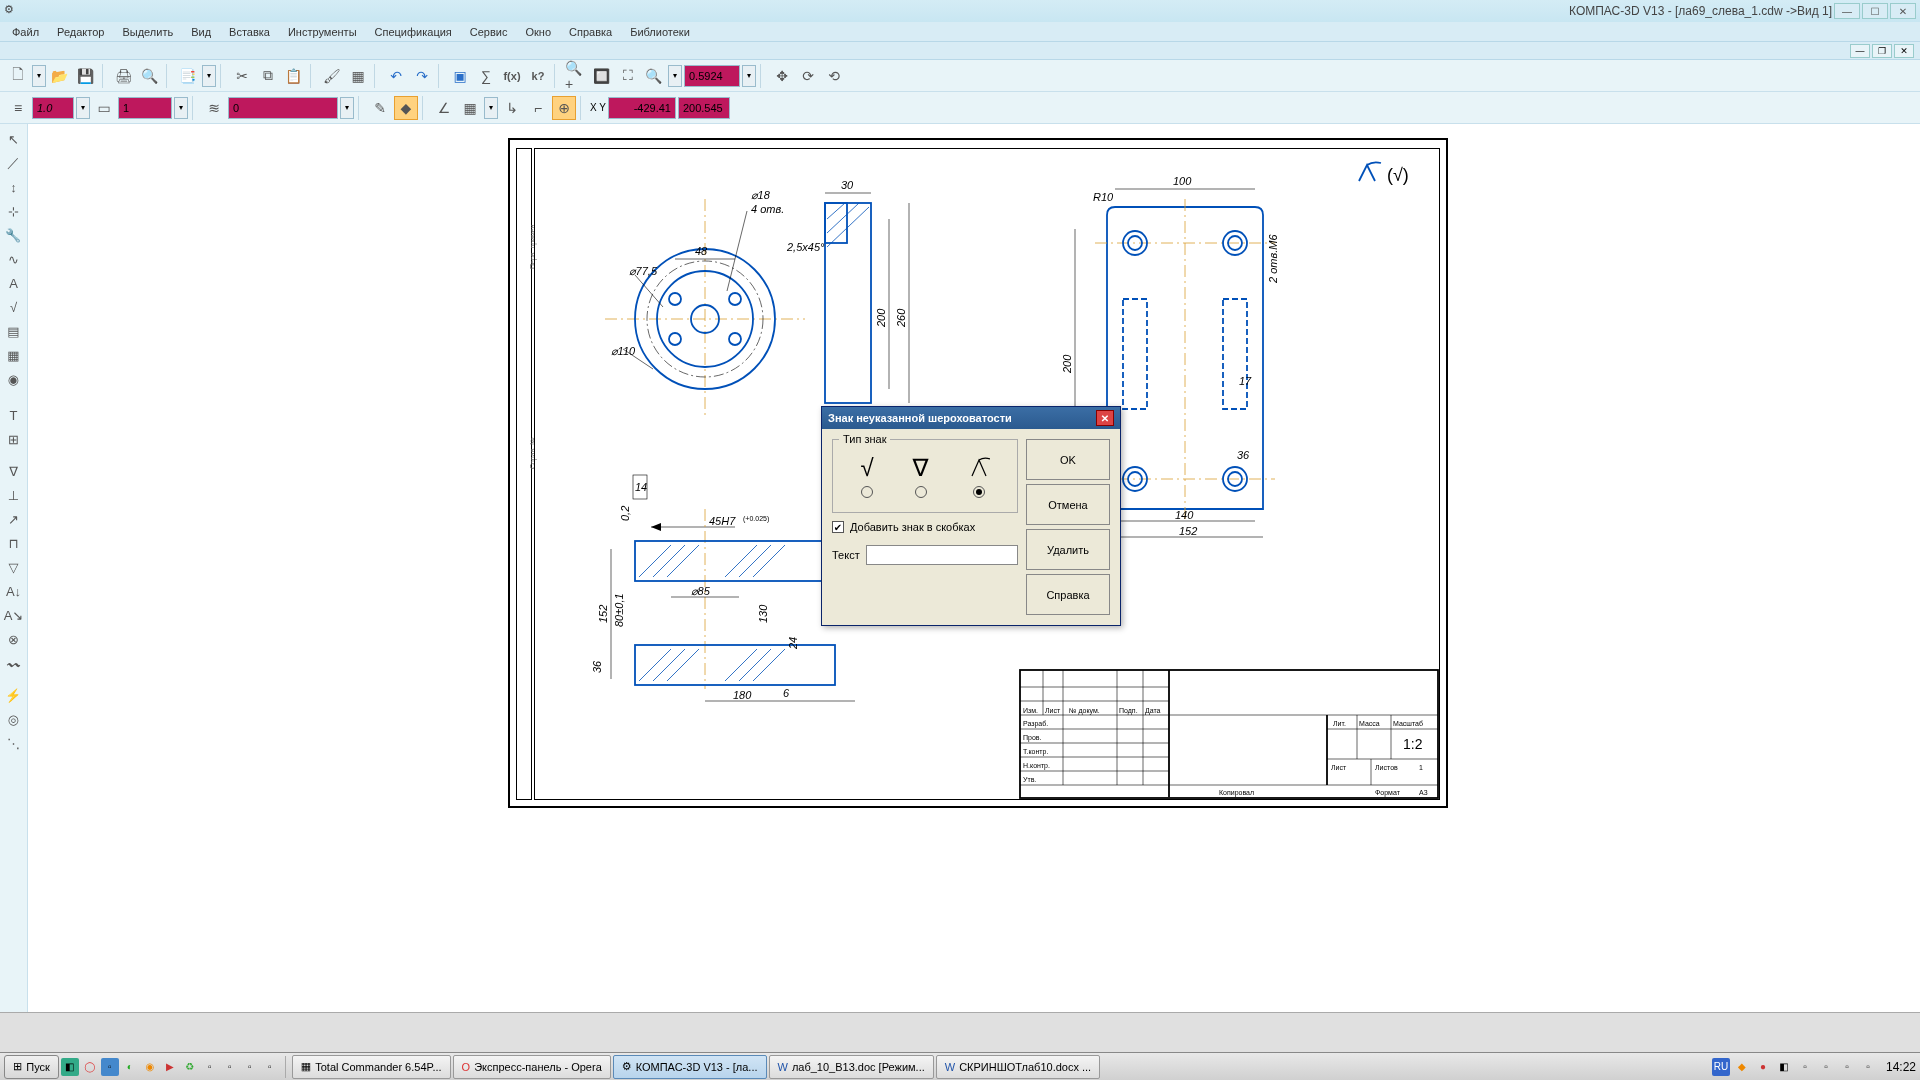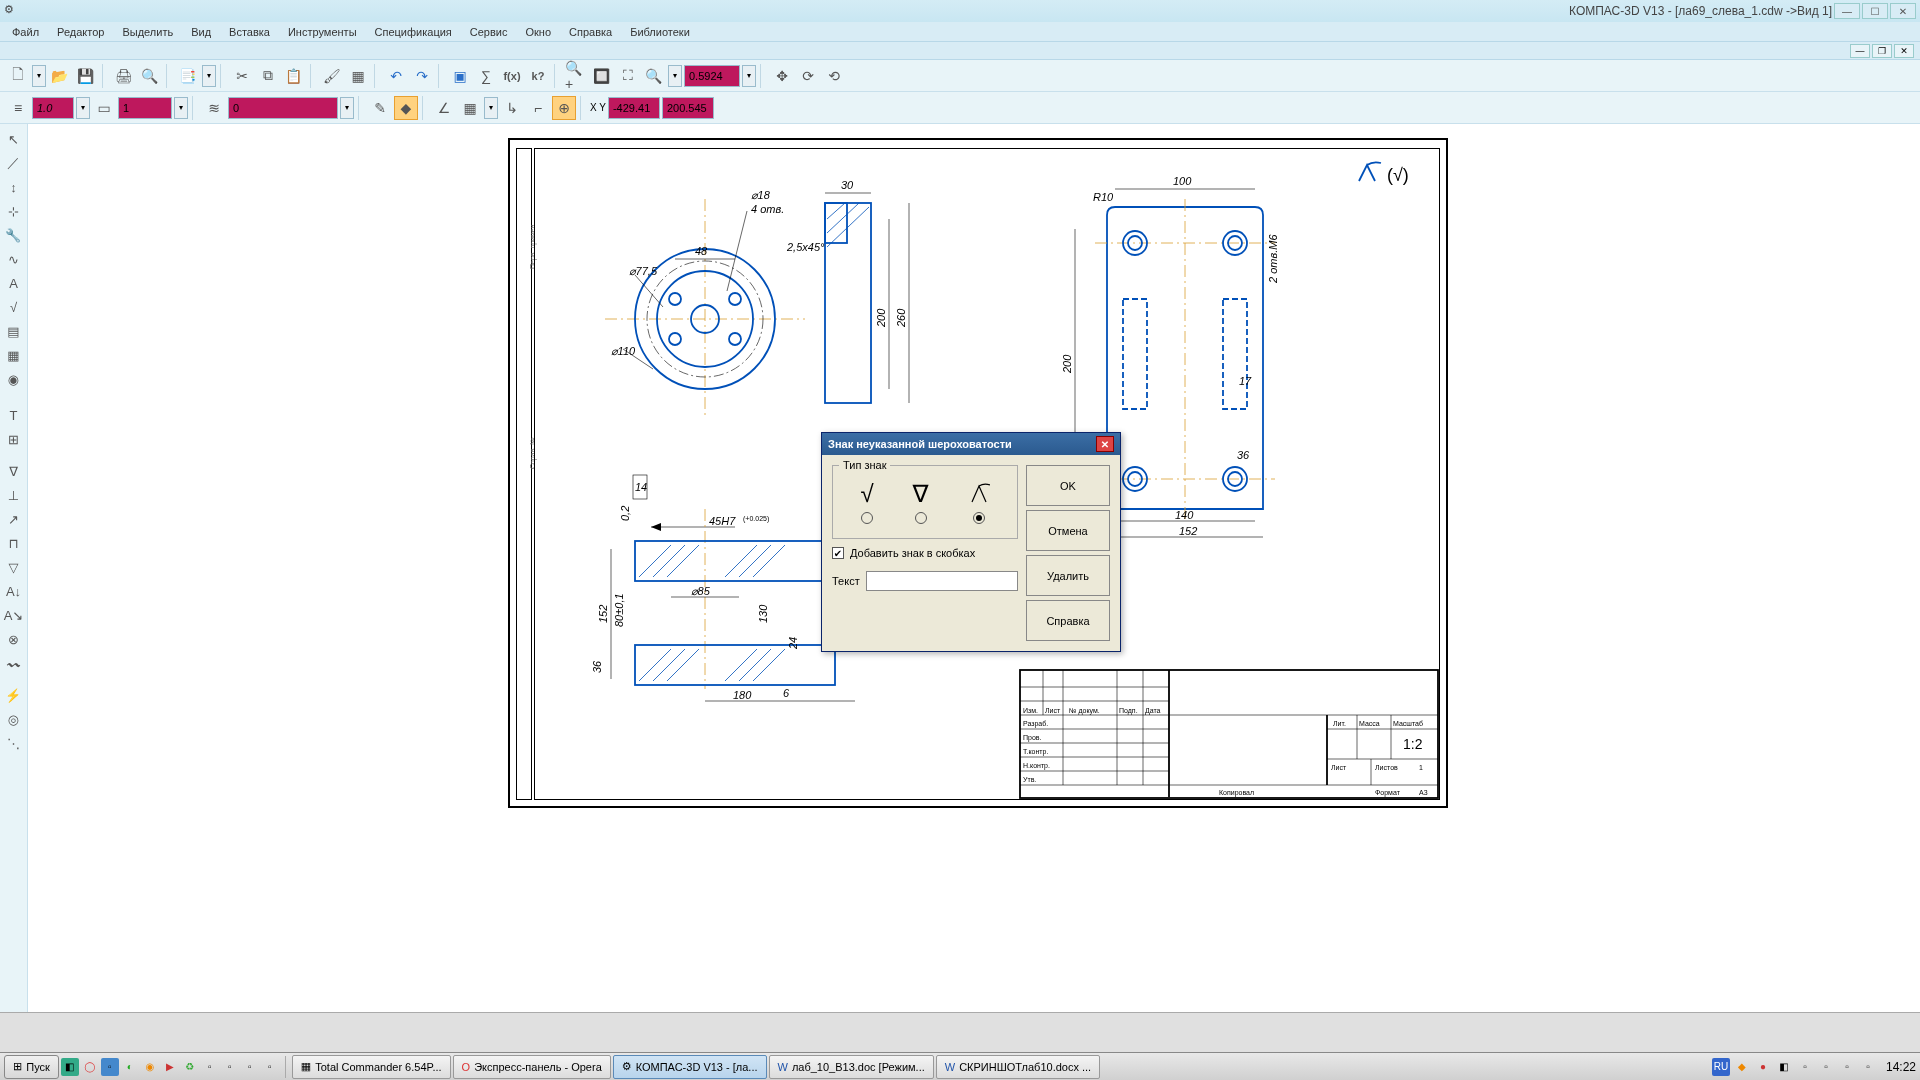--- a/index.html
+++ b/index.html
@@ -168,21 +168,21 @@
   <span class="tbtn active">◆</span>
   <span class="tsep"></span>
   <span class="tbtn">∠</span>
   <span class="tbtn">▦</span>
     <span class="tdrop">▾</span>
   <span class="tbtn">↳</span>
   <span class="tbtn">⌐</span>
   <span class="tbtn active">⊕</span>
   <span class="tsep"></span>
   <span style="font-size:10px">X Y</span>
-  <input class="tinput" style="width: 52px;" value="-429.41">
+  <input class="tinput" style="width: 68px; text-align: right;" value="-429.41">
   <input class="tinput" style="width: 52px;" value="200.545">
 </div>
 
 <div class="main">
   <div class="sidetools">
     <span class="tbtn">↖</span>
     <span class="tbtn">／</span>
     <span class="tbtn">↕</span>
     <span class="tbtn">⊹</span>
     <span class="tbtn">🔧</span>
@@ -370,21 +370,21 @@
           <text x="356" y="101" class="tiny">Листов</text>
           <text x="400" y="101" class="tiny">1</text>
           <text x="200" y="126" class="tiny">Копировал</text>
           <text x="356" y="126" class="tiny">Формат</text>
           <text x="400" y="126" class="tiny">А3</text>
         </svg>
 
       </div>
     </div>
 
-    <div class="dlg" style="left:793px;top:308px">
+    <div class="dlg" style="left:793px;top:282px">
       <div class="dlg-title">
         <span>Знак неуказанной шероховатости</span>
         <span class="dlg-close">✕</span>
       </div>
       <div class="dlg-body">
         <div class="dlg-left">
           <div class="group">
             <span class="group-title">Тип знак</span>
             <div class="sign-row">
               <div class="sign-opt">

